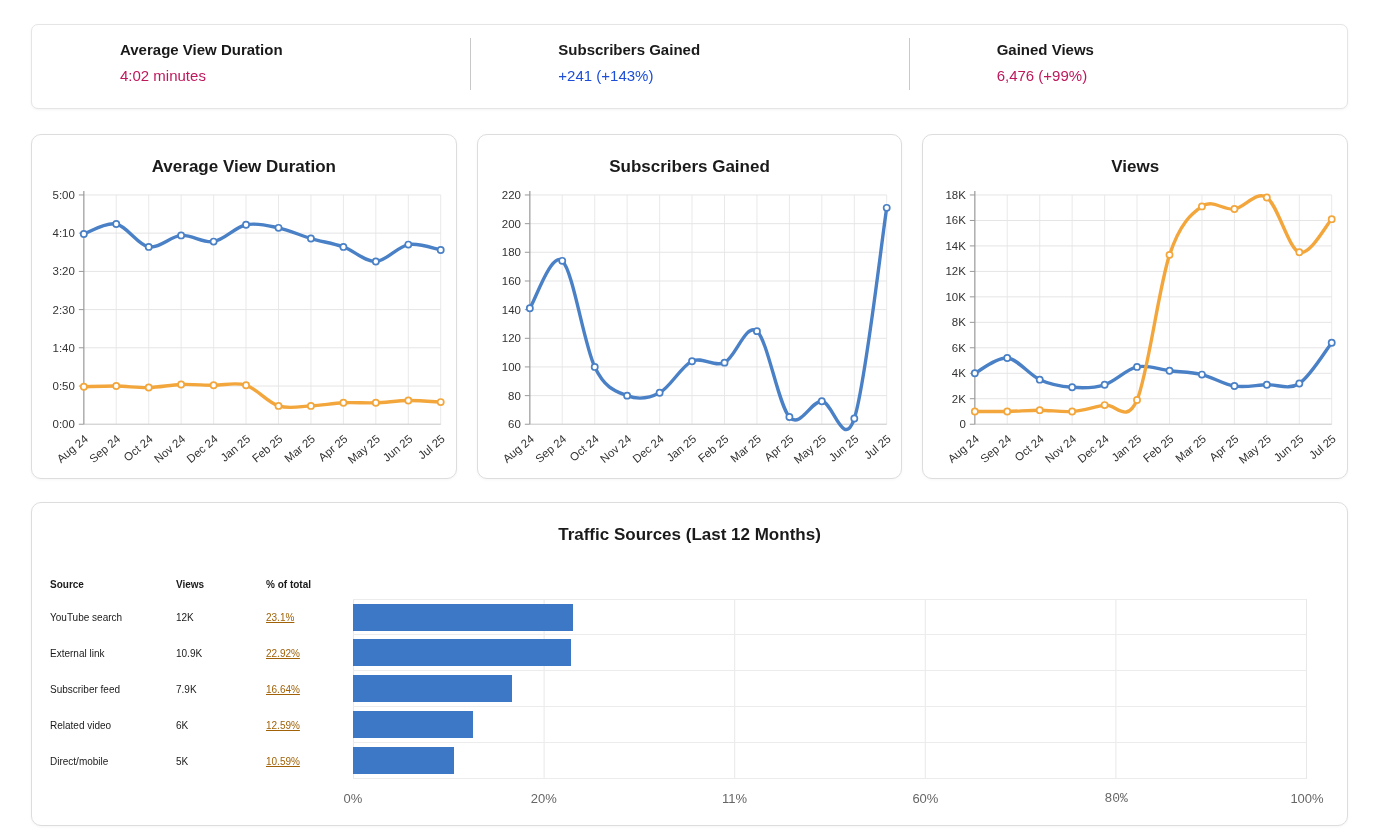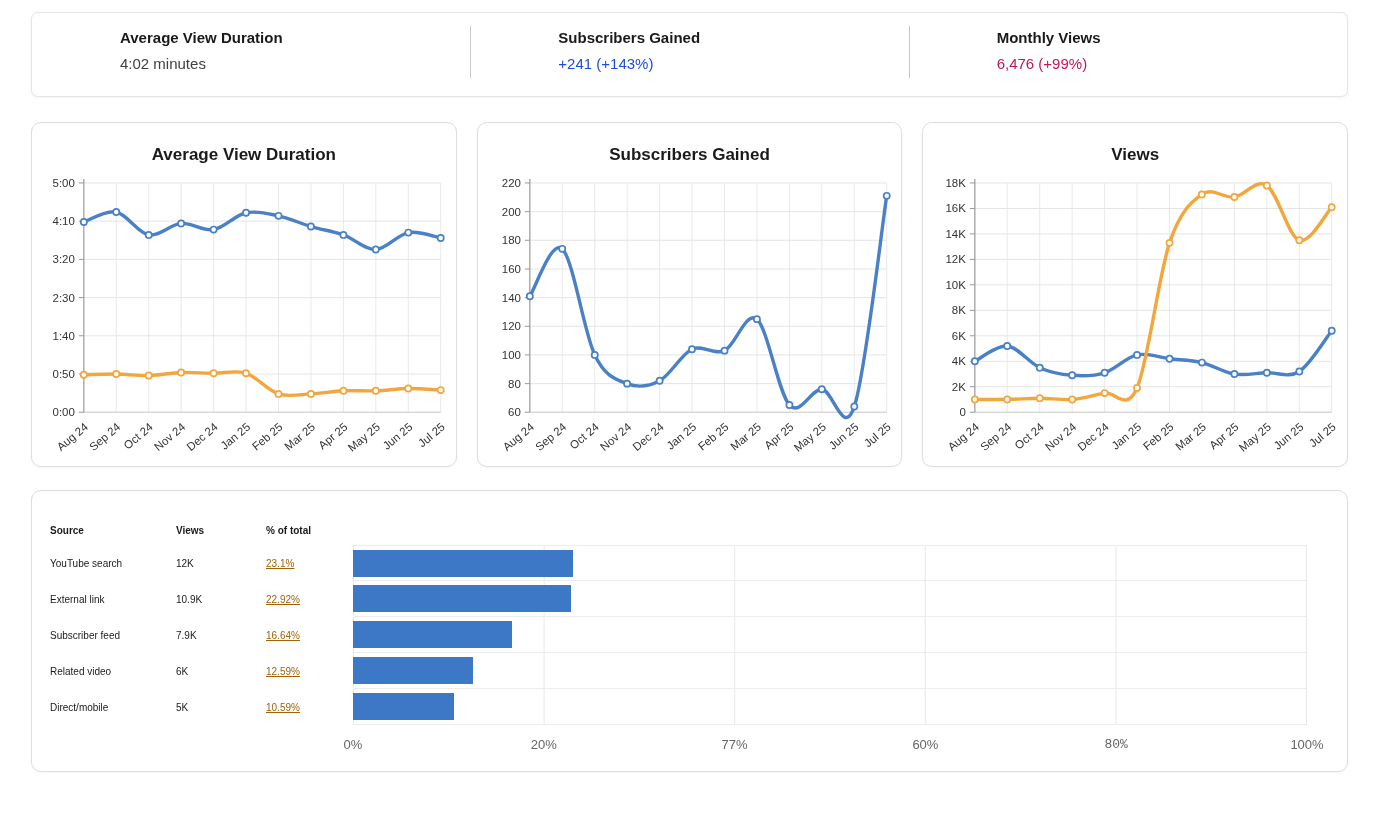--- a/index.html
+++ b/index.html
@@ -5,21 +5,21 @@
   * { box-sizing: border-box; }
   body {
     margin: 0;
     background: #ffffff;
     width: 1379px;
     height: 836px;
     font-family: "Liberation Sans", sans-serif;
     color: #1a1a1a;
     overflow: hidden;
   }
-  .page { padding: 12px 31px 1px 31px; }
+  .page { padding: 12px 31px 1px 31px; margin-top: 12px; }
 
   
   .stats-bar {
     display: flex;
     border: 1px solid #e5e5e5;
     border-radius: 7px;
     height: 85px;
     box-shadow: 0 1px 3px rgba(0,0,0,0.05);
     background: #fff;
   }
@@ -92,28 +92,28 @@
   .bar-axis span { position: absolute; top: 6px; transform: translateX(-50%); }
 </style>
 </head>
 <body>
 
 <div class="page">
 
   <section class="stats-bar">
     <div class="stat">
       <div class="stat-label">Average View Duration</div>
-      <div class="stat-value" style="color: #404040;">4:02 minutes</div>
+      <div class="stat-value" style="color: #be185d;">4:02 minutes</div>
     </div>
     <div class="stat">
       <div class="stat-label">Subscribers Gained</div>
       <div class="stat-value" style="color: #1d4ed8;">+241 (+143%)</div>
     </div>
     <div class="stat">
-      <div class="stat-label">Monthly Views</div>
+      <div class="stat-label">Gained Views</div>
       <div class="stat-value" style="color: #be185d;">6,476 (+99%)</div>
     </div>
   </section>
 
   <section class="charts-row">
     <div class="chart-card">
       <h3 class="chart-title">Average View Duration</h3>
       <svg class="line-chart" viewBox="0 0 425 292">
           <line x1="84.5" y1="12" x2="84.5" y2="242" stroke="#e9e9e9" stroke-width="1"></line>
           <line x1="117.1" y1="12" x2="117.1" y2="242" stroke="#e9e9e9" stroke-width="1"></line>
@@ -341,20 +341,21 @@
           <circle cx="279.8" cy="23.5" r="3.1" fill="#fff" stroke="#f3a63b" stroke-width="1.7"></circle>
           <circle cx="312.4" cy="26.1" r="3.1" fill="#fff" stroke="#f3a63b" stroke-width="1.7"></circle>
           <circle cx="344.9" cy="14.6" r="3.1" fill="#fff" stroke="#f3a63b" stroke-width="1.7"></circle>
           <circle cx="377.5" cy="69.5" r="3.1" fill="#fff" stroke="#f3a63b" stroke-width="1.7"></circle>
           <circle cx="410" cy="36.3" r="3.1" fill="#fff" stroke="#f3a63b" stroke-width="1.7"></circle>
         </svg>
     </div>
   </section>
 
   <section class="traffic-card">
+    <h3 class="chart-title">Traffic Sources (Last 12 Months)</h3>
     <div class="traffic-grid" id="traffic-grid">
       <div class="th">Source</div>
       <div class="th">Views</div>
       <div class="th">% of total</div>
       <div class="th"></div>
     <div class="td source">YouTube search</div>
         <div class="td views">12K</div>
         <div class="td pct">23.1%</div>
         <div class="bar-cell first">
           <div class="bar" style="width: 23.1%; background: rgb(61, 120, 198);"></div>
@@ -380,20 +381,20 @@
         <div class="td source">Direct/mobile</div>
         <div class="td views">5K</div>
         <div class="td pct">10.59%</div>
         <div class="bar-cell">
           <div class="bar" style="width: 10.59%; background: rgb(61, 120, 198);"></div>
         </div>
       </div>
     <div class="bar-axis" id="bar-axis">
         <span style="left: 0%;">0%</span>
         <span style="left: 20%;">20%</span>
-        <span style="left: 40%;">77%</span>
+        <span style="left: 40%;">11%</span>
         <span style="left: 60%;">60%</span>
         <span style="left: 80%; font-family: Liberation Mono, monospace;">80%</span>
         <span style="left: 100%;">100%</span>
       </div>
   </section>
 
 </div>
 
 </body></html>

